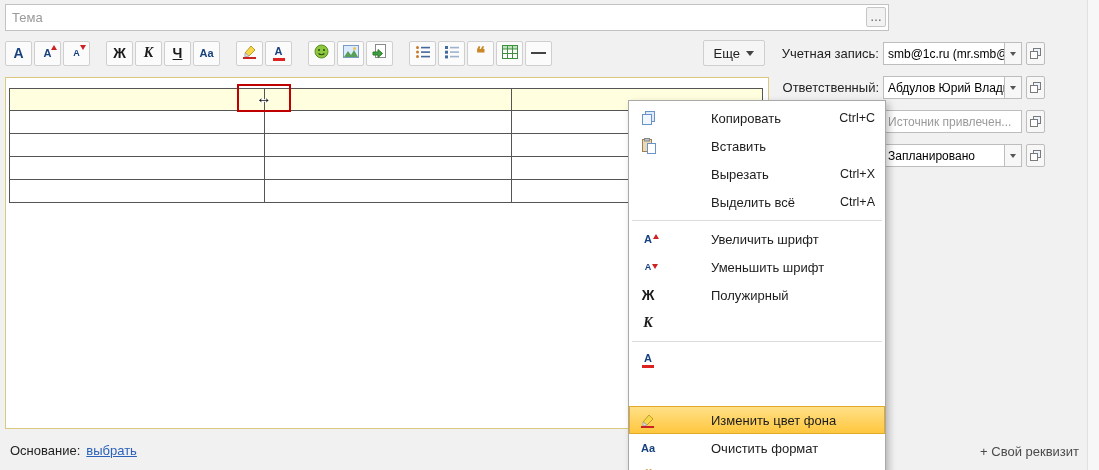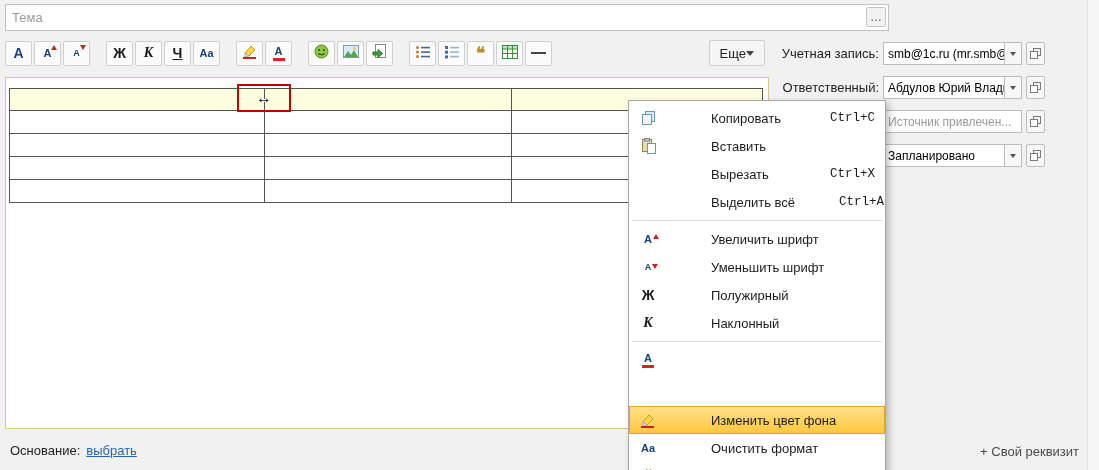--- a/index.html
+++ b/index.html
@@ -42,21 +42,21 @@
   .tri { width:0; height:0; display:inline-block; }
   .tri.up { border-left:3px solid transparent; border-right:3px solid transparent; border-bottom:5px solid #c22; }
   .tri.down { border-left:3px solid transparent; border-right:3px solid transparent; border-top:5px solid #c22; }
   .corner { position:absolute; top:3px; right:3px; }
   .tc-wrap { display:flex; flex-direction:column; align-items:center; line-height:1; }
   .tc-bar { width:12px; height:3px; background:#d22; margin-top:1px; }
   .hr-glyph { width:15px; height:2px; background:#444; }
   .more-btn {
     margin-left:auto; margin-right:4px; height:26px; padding:0 10px;
     border:1px solid #cfcfcf; background:#f5f5f5; border-radius:2px;
-    display:flex; align-items:center; font-size:13px; color:#222; cursor:pointer;
+    display:flex; align-items:center; gap:6px; font-size:13px; color:#222; cursor:pointer;
   }
   .caret { width:0; height:0; border-left:4px solid transparent; border-right:4px solid transparent; border-top:5px solid #444; }
   
   .editor {
     position:absolute; left:5px; top:77px; width:764px; height:352px;
     background:#fff; border:1px solid #d9c87e;
   }
   .doc-table { position:absolute; left:3px; top:10px; border-collapse:collapse; }
   .doc-table td { border:1px solid #555; height:23px; padding:0; }
   .doc-table tr.head td { background:#ffffe0; height:22px; }
@@ -87,21 +87,21 @@
     border-radius:2px; display:flex; align-items:center; justify-content:center; cursor:pointer; }
   
   .context-menu {
     position:absolute; left:628px; top:100px; width:258px;
     background:#fff; border:1px solid #a9a9a9; box-shadow:3px 3px 7px rgba(0,0,0,.25);
     padding:3px 0; z-index:20;
   }
   .mi { height:28px; display:flex; align-items:center; padding:0 10px 0 6px; cursor:pointer;gap:44px; }
   .mi .ic { width:26px; display:flex; justify-content:center; align-items:center; margin-right:6px; flex:none; }
   .mi .lbl { flex:1; font-size:13px; color:#1c1c1c; white-space:nowrap; }
-  .mi .sc { font-size:12.5px; color:#1c1c1c;font-family:Liberation Mono, monospace; }
+  .mi .sc { font-size:12.5px; color:#1c1c1c; }
   .mi.hl { background:linear-gradient(#ffe18a, #ffc63c); box-shadow:inset 0 0 0 1px #e2a928;margin-top:32px; }
   .msep { height:1px; background:#dcdcdc; margin:4px 3px; }
   .q-glyph { color:#cc8728; font-size:17px; font-weight:bold; line-height:1; }
   
   .scroll-strip { position:absolute; right:0; top:0; width:12px; height:470px;
     background:#f7f7f7; border-left:1px solid #e0e0e0; }
 </style>
 </head>
 <body>
 
@@ -394,21 +394,20 @@
       <span class="ic">
           <span class="ltr dark">Ж</span>
         </span>
       <span class="lbl">Полужирный</span>
       <span class="sc"></span>
     </div>
     <div class="mi">
       <span class="ic">
           <span class="ltr dark it">К</span>
         </span>
-      <span class="lbl">Наклонный</span>
       <span class="sc"></span>
     </div>
     <div class="msep"></div>
     <div class="mi">
       <span class="ic">
         <span class="tc-wrap">
             <span class="ltr sm">А</span>
             <span class="tc-bar"></span>
           </span>
       </span>

